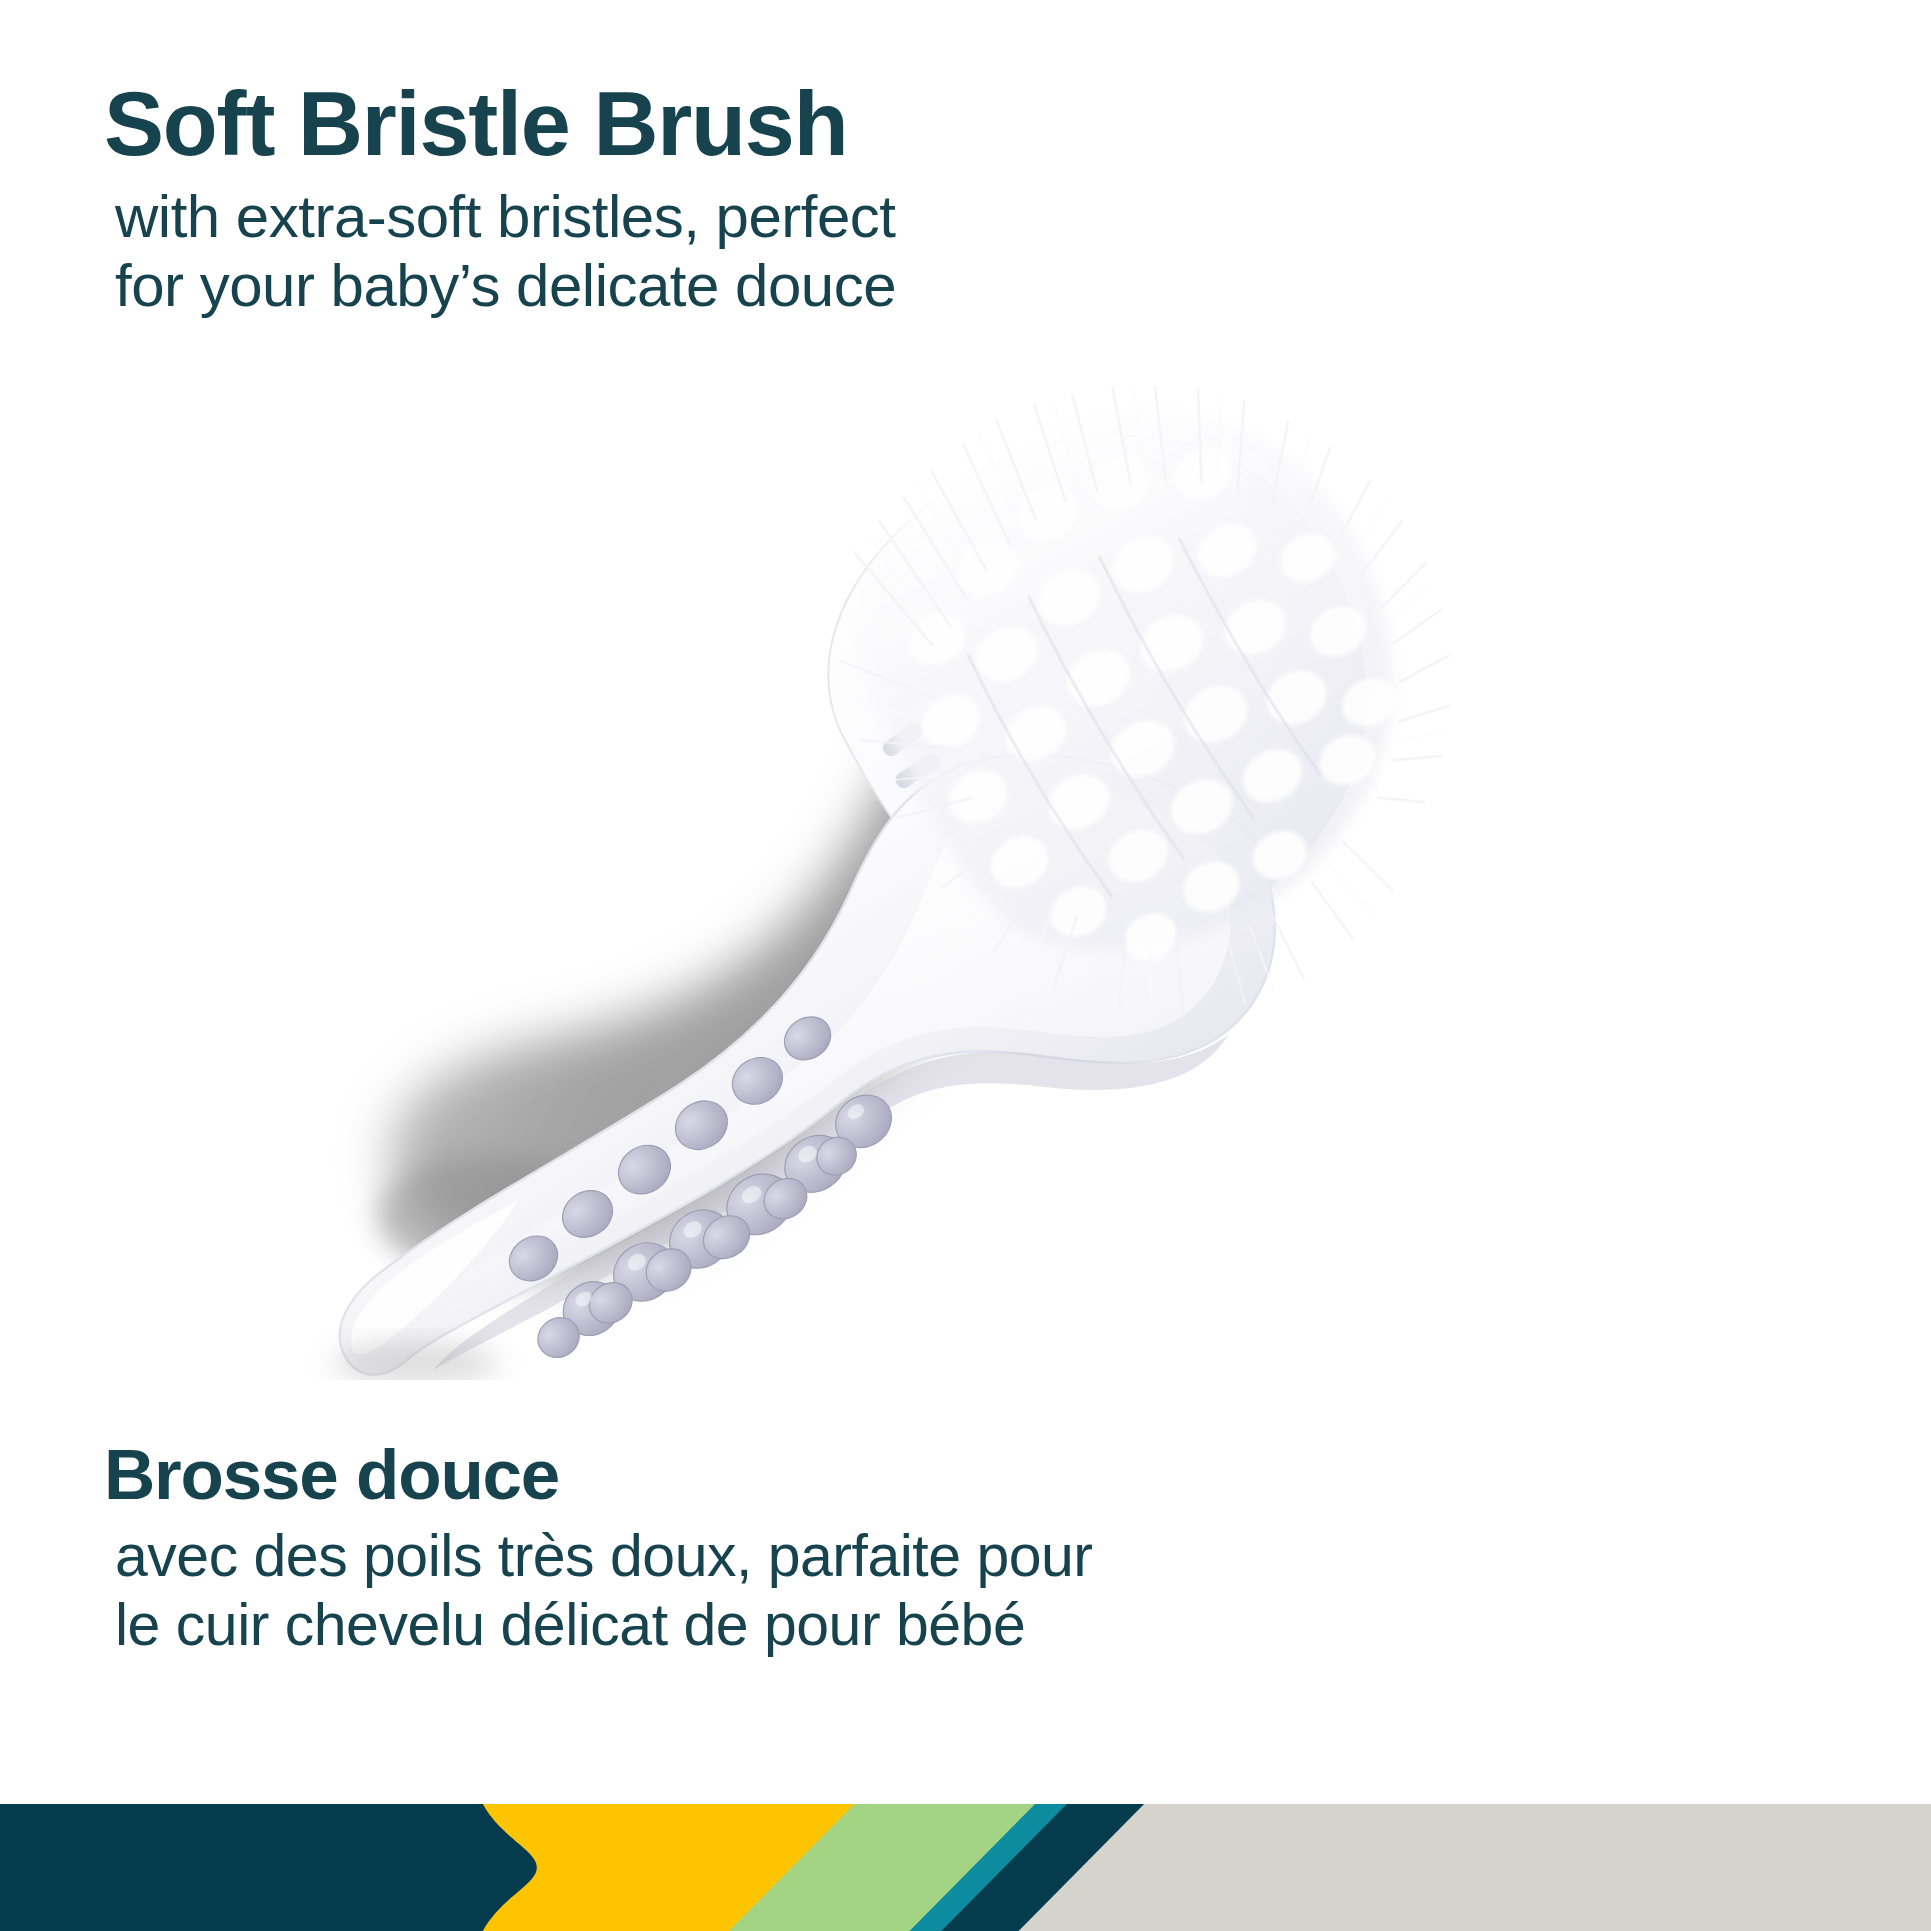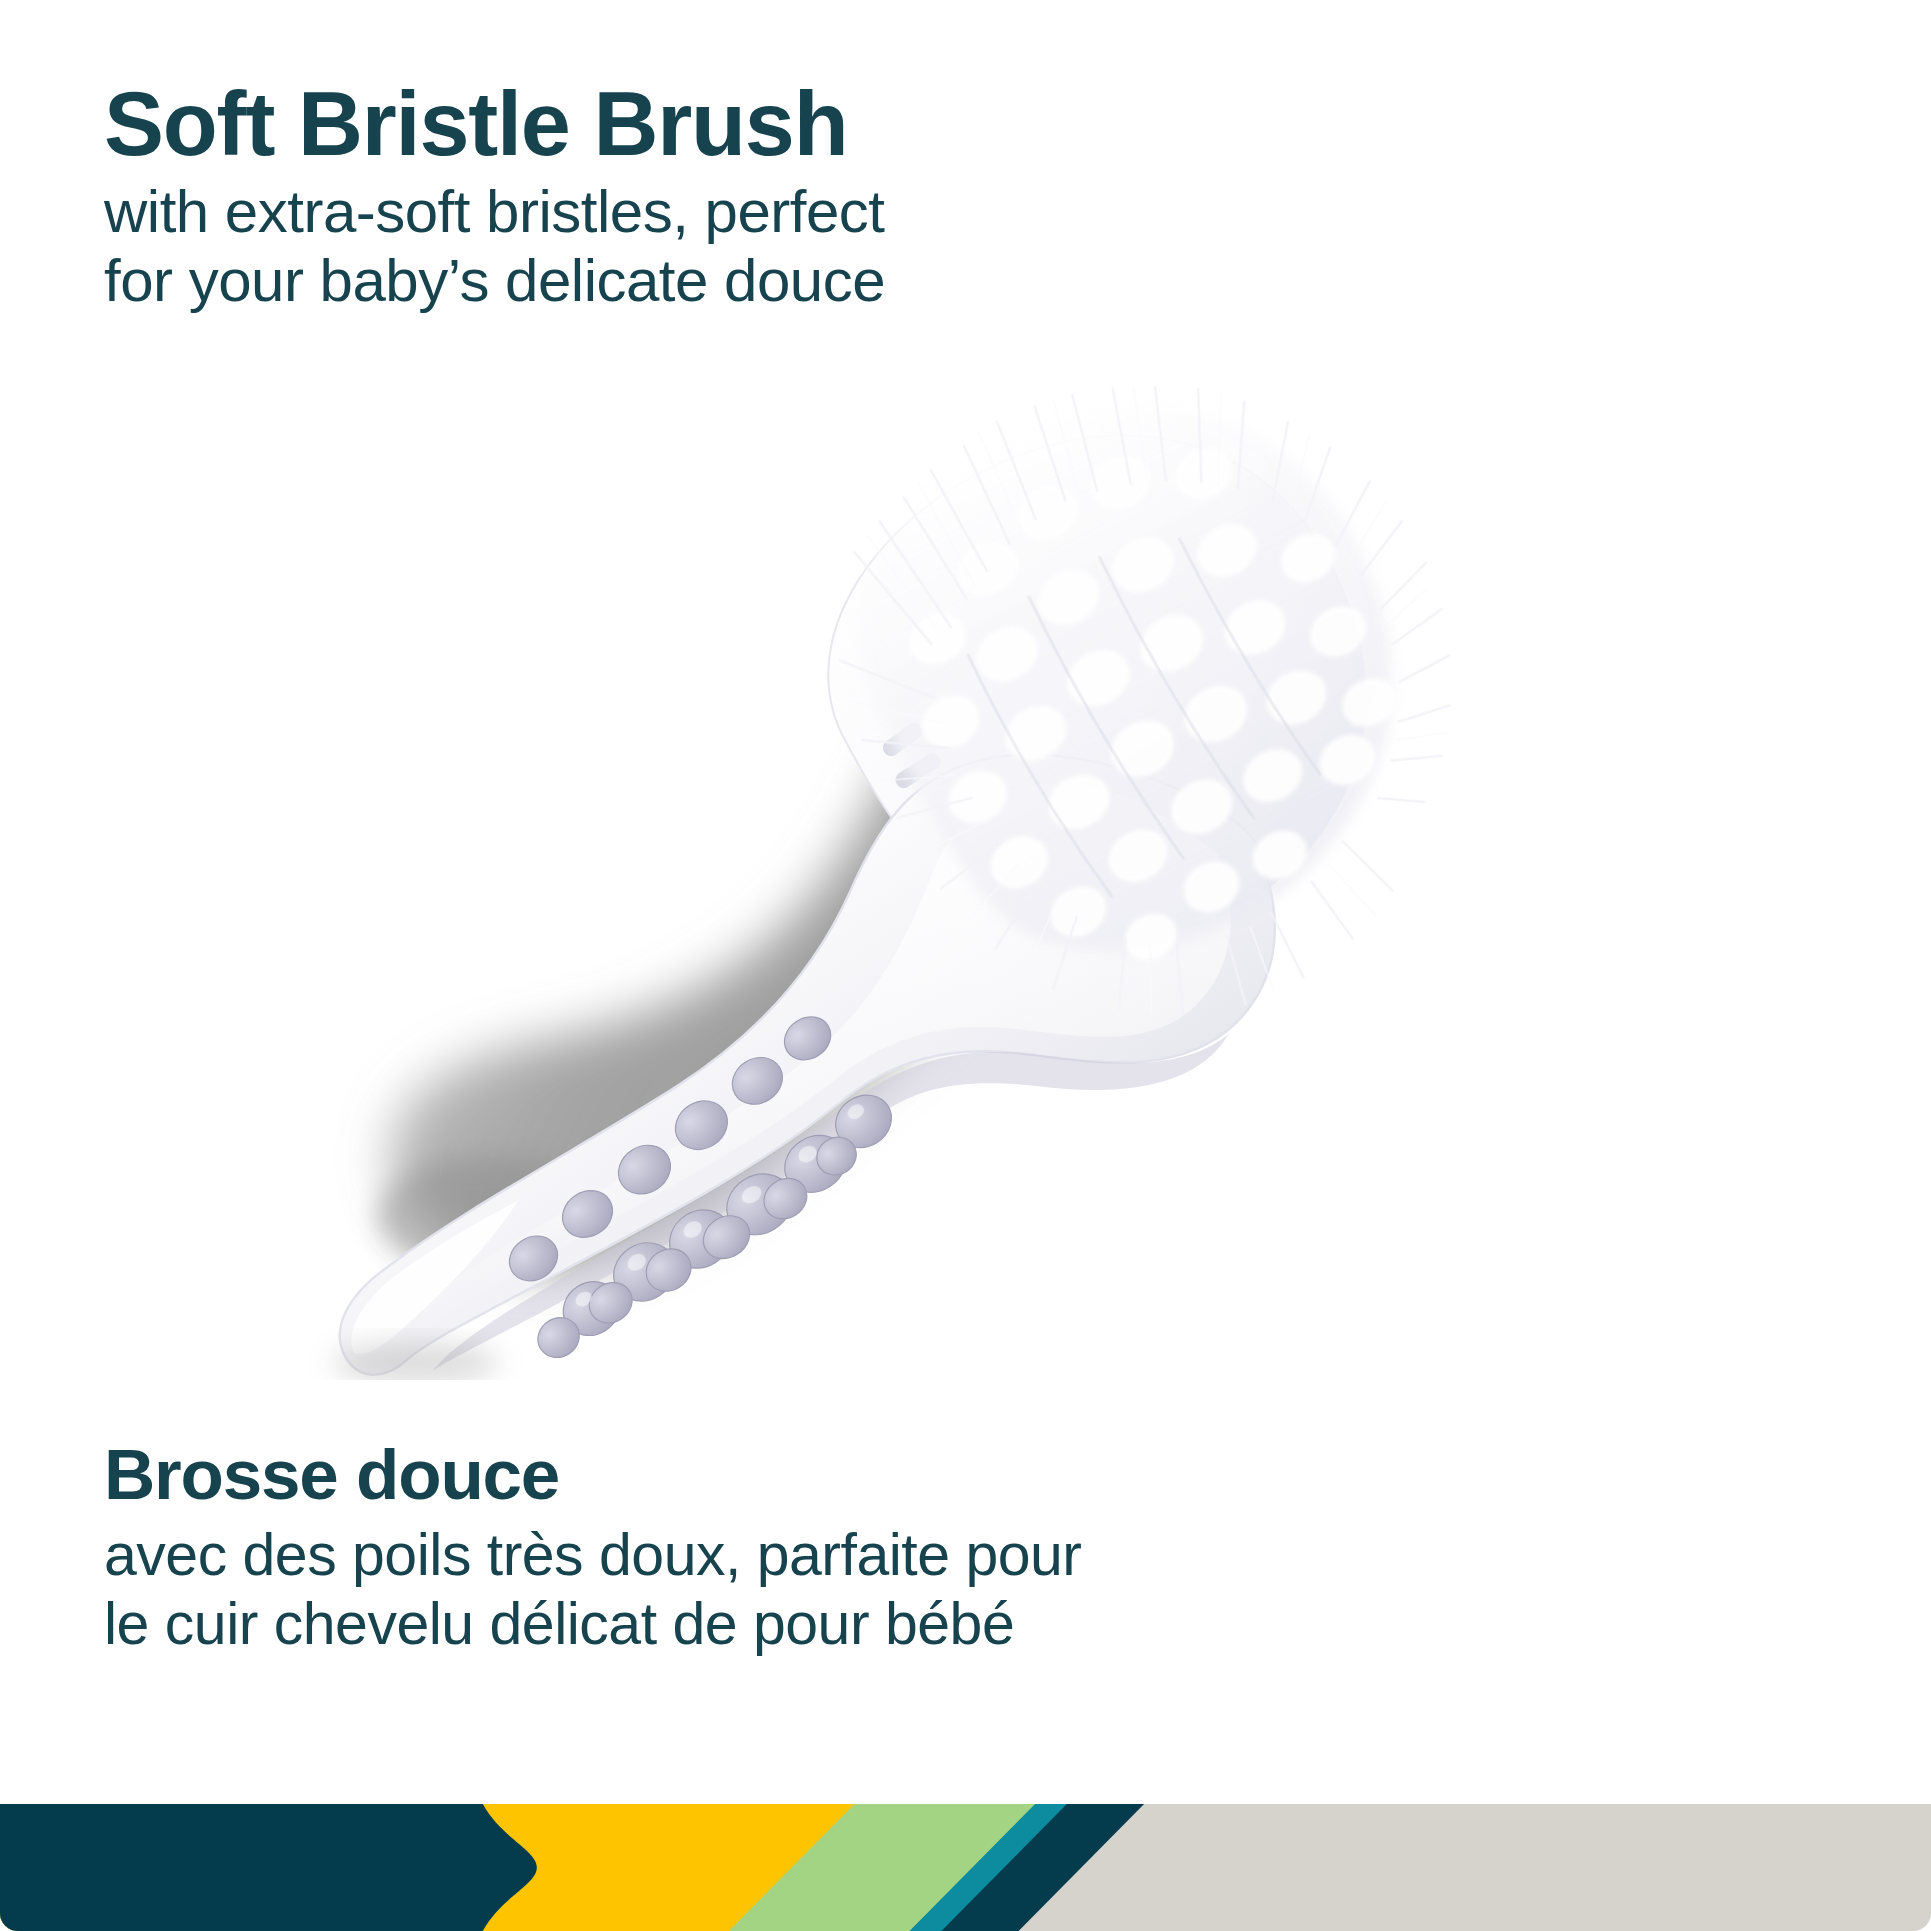--- a/index.html
+++ b/index.html
@@ -9,21 +9,20 @@
   }
   body {
     font-family: "Liberation Sans", sans-serif;
   }
   .canvas {
     position: relative;
     width: 1931px;
     height: 1931px;
     background: #ffffff;
     overflow: hidden;
-    border-radius: 18px;
   }
 
   
   .copy-en {
     position: absolute;
     left: 104px;
     top: 79px;
     width: 1255px;
   }
   .copy-fr {
@@ -42,21 +41,21 @@
     margin: 0 0 5.8px 0;
     white-space: nowrap;
   }
   .subcopy {
     font-family: "Liberation Sans", sans-serif;
     font-weight: normal;
     font-size: 60px;
     line-height: 1.16;
     letter-spacing: -0.5px;
     color: #17434F;
-    margin: 0;
+    margin: 11px;
   }
   .subcopy .line {
     display: block;
     white-space: nowrap;
   }
   .copy-fr .headline {
     font-size: 71px;
     margin-bottom: 9.7px;
   }
   .copy-fr .subcopy {

